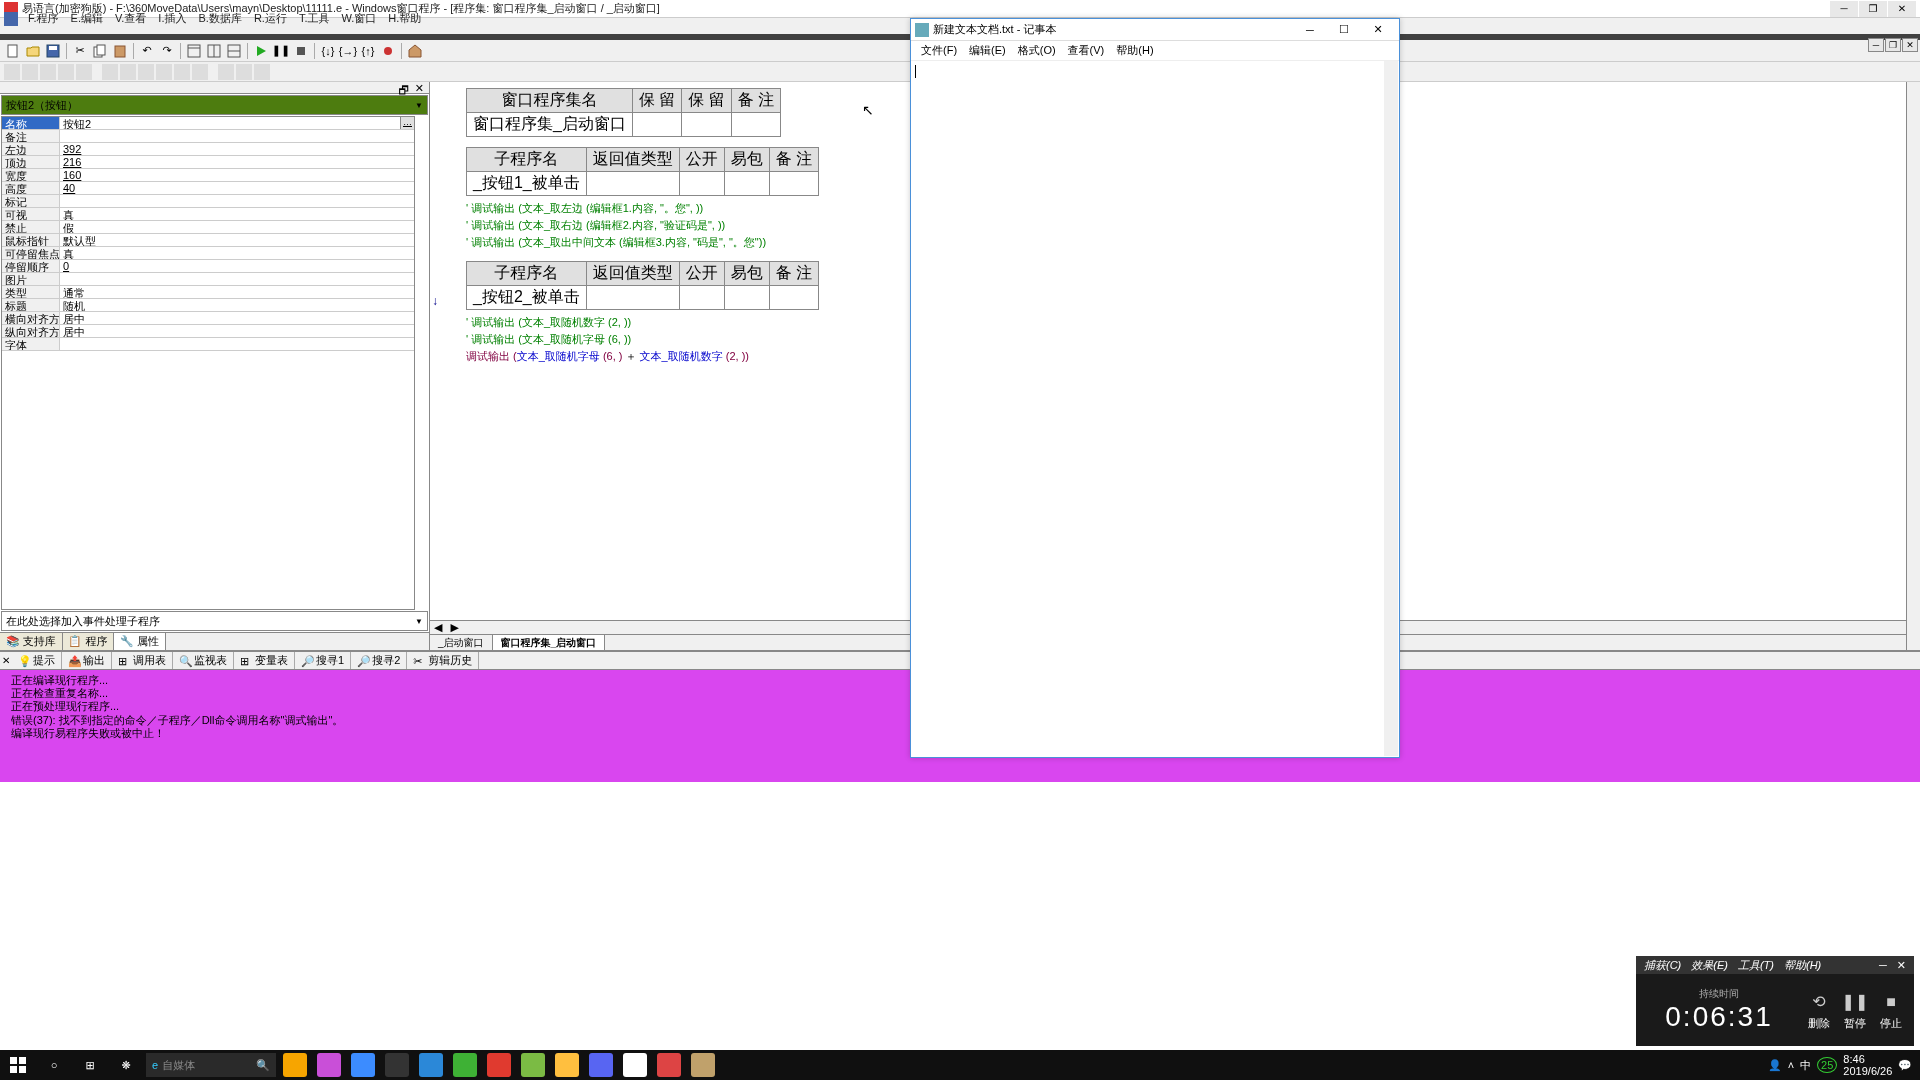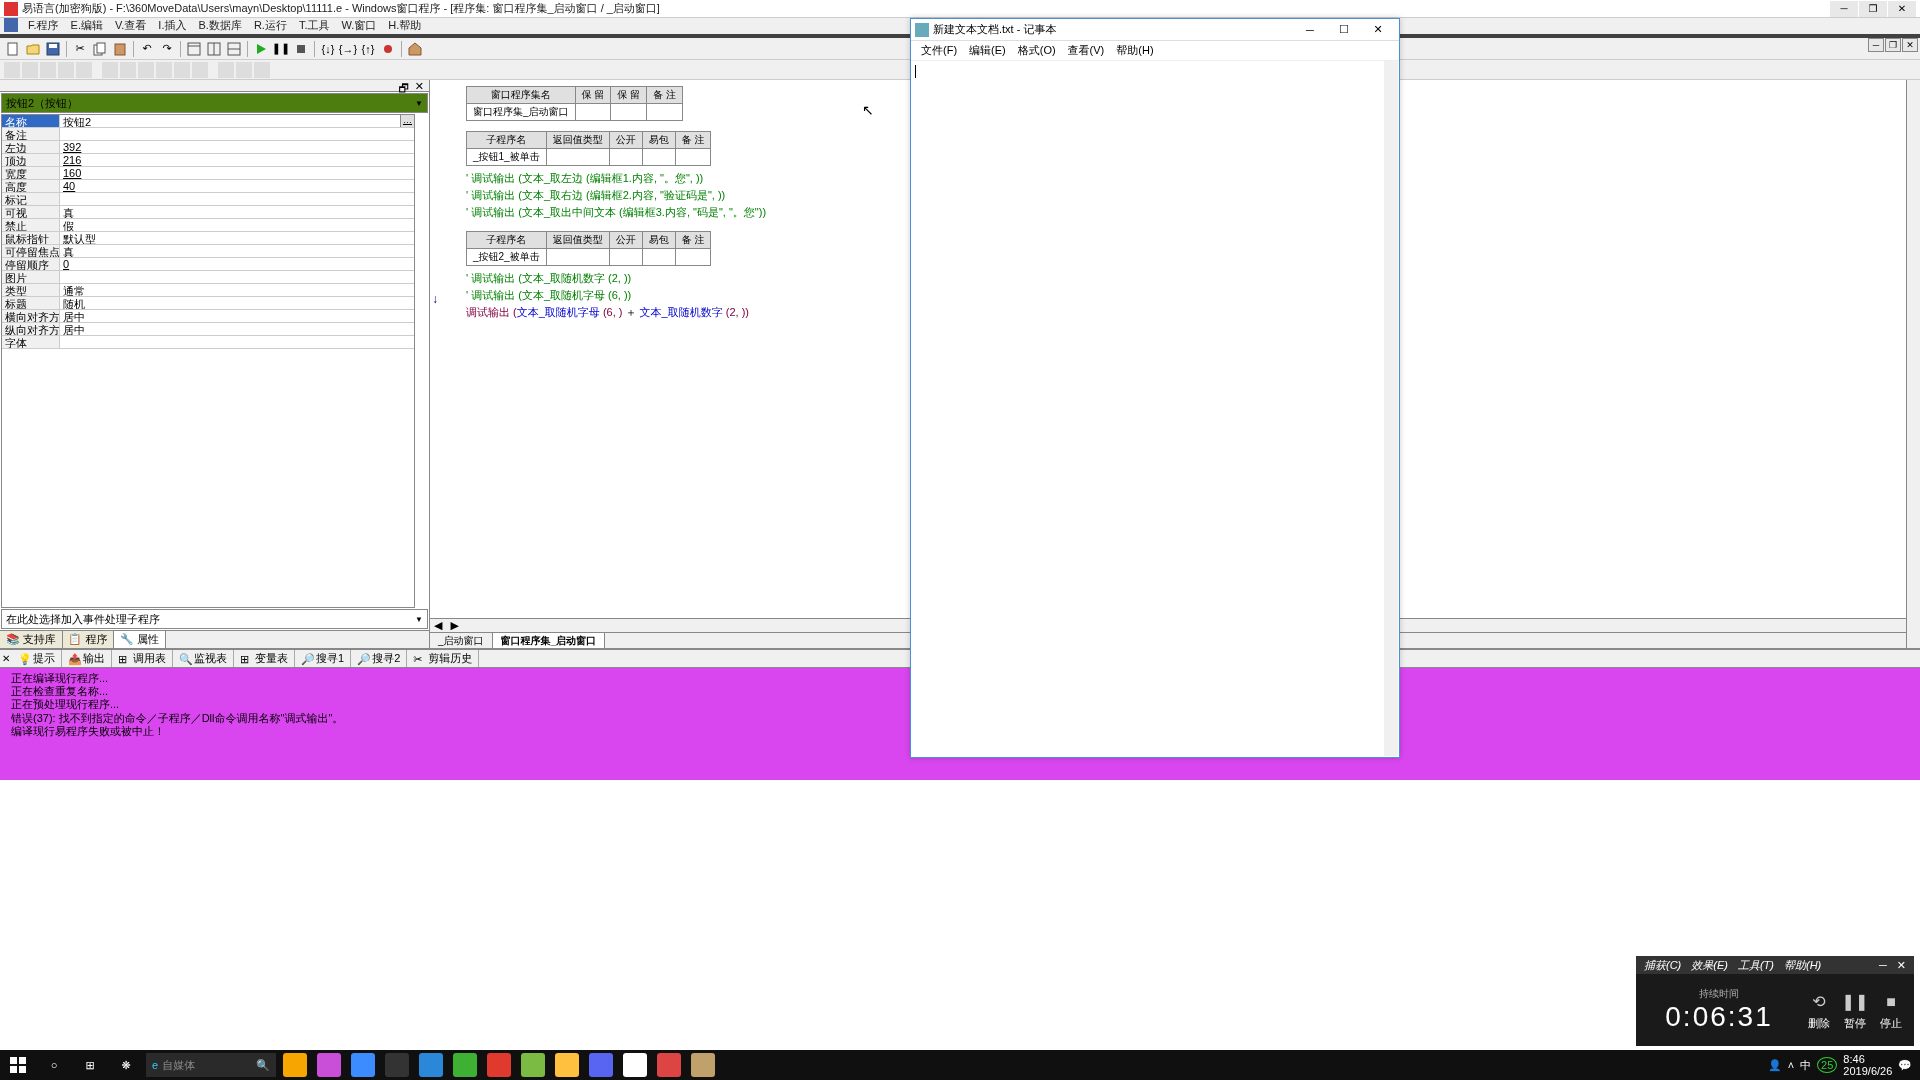--- a/index.html
+++ b/index.html
@@ -5,21 +5,21 @@
 * { margin: 0; padding: 0; box-sizing: border-box; font-family: "Microsoft YaHei", SimSun, sans-serif; font-size: 11px; }
 body { width: 1920px; height: 1080px; background: #fff; overflow: hidden; position: relative; }
 
 .titlebar { height: 18px; background: #fff; display: flex; align-items: center; padding: 0 4px; border-bottom: 1px solid #ccc; }
 .titlebar .icon { width: 14px; height: 14px; background: #d33; margin-right: 4px; }
 .titlebar .title { flex: 1; color: #222; }
 .titlebar .wbtns { display: flex; gap: 1px; }
 .titlebar .wbtn { width: 28px; height: 16px; background: #e8e8e8; display: flex; align-items: center; justify-content: center; font-size: 10px; }
 .titlebar .wbtn.close { background: #e8e8e8; }
 
-.menubar { height: 20px; background: #f0f0f0; display: flex; align-items: flex-start; padding: 0 4px; border-bottom: 4px solid #404040; }
+.menubar { height: 20px; background: #f0f0f0; display: flex; align-items: flex-end; padding: 8px 4px; border-bottom: 6px solid #404040; }
 .menubar .mitem { padding: 0 6px; color: #222; }
 .menubar .micon { width: 14px; height: 14px; background: #46a; margin-right: 4px; }
 
 .toolbar { height: 22px; background: #f0f0f0; display: flex; align-items: center; padding: 0 4px; border-bottom: 1px solid #ccc; gap: 2px; }
 .toolbar .tbtn { width: 18px; height: 18px; display: flex; align-items: center; justify-content: center; }
 .toolbar .tsep { width: 1px; height: 16px; background: #aaa; margin: 0 2px; }
 
 .toolbar2 { height: 20px; background: #f0f0f0; display: flex; align-items: center; padding: 0 4px; border-bottom: 1px solid #ccc; gap: 2px; }
 .toolbar2 .tbtn { width: 16px; height: 16px; background: #ddd; }
 
@@ -40,21 +40,21 @@
 .lp-events { height: 20px; border: 1px solid #888; margin: 1px; display: flex; align-items: center; padding: 0 4px; background: #fff; }
 .lp-events::after { content: "▼"; margin-left: auto; font-size: 8px; }
 .lp-tabs { height: 18px; display: flex; background: #f0f0f0; border-top: 1px solid #888; }
 .lp-tab { padding: 0 6px; border-right: 1px solid #888; display: flex; align-items: center; gap: 3px; background: #ece9d8; }
 .lp-tab.active { background: #fff; }
 
 .codepanel { flex: 1; background: #fff; display: flex; flex-direction: column; position: relative; }
 .code-gutter-arrow { position: absolute; left: 2px; top: 212px; color: #008; font-size: 12px; }
 .code-content { flex: 1; padding: 6px 6px 6px 36px; overflow: auto; }
 .ctable { border-collapse: collapse; margin-bottom: 4px; }
-.ctable td { border: 1px solid #888; padding: 1px 6px; height: 16px; font-size: 10px; background: #f0f0f0; }
+.ctable td { border: 1px solid #888; padding: 1px 6px; height: 16px; font-size: 16px; background: #f0f0f0; }
 .ctable td.hdr { background: #e0e0e0; text-align: center; }
 .ctable td.body { background: #fff; }
 .cline { padding: 1px 0; font-size: 11px; white-space: pre; }
 .cline.comment { color: #008000; }
 .cline .kw { color: #800040; }
 .cline .fn { color: #0000cc; }
 .cline .lit { color: #800040; }
 .cline .op { color: #000; }
 .code-hscroll { height: 14px; background: #f0f0f0; border-top: 1px solid #888; display: flex; align-items: center; font-size: 9px; }
 .code-tabs { height: 16px; background: #f0f0f0; border-top: 1px solid #888; display: flex; }

